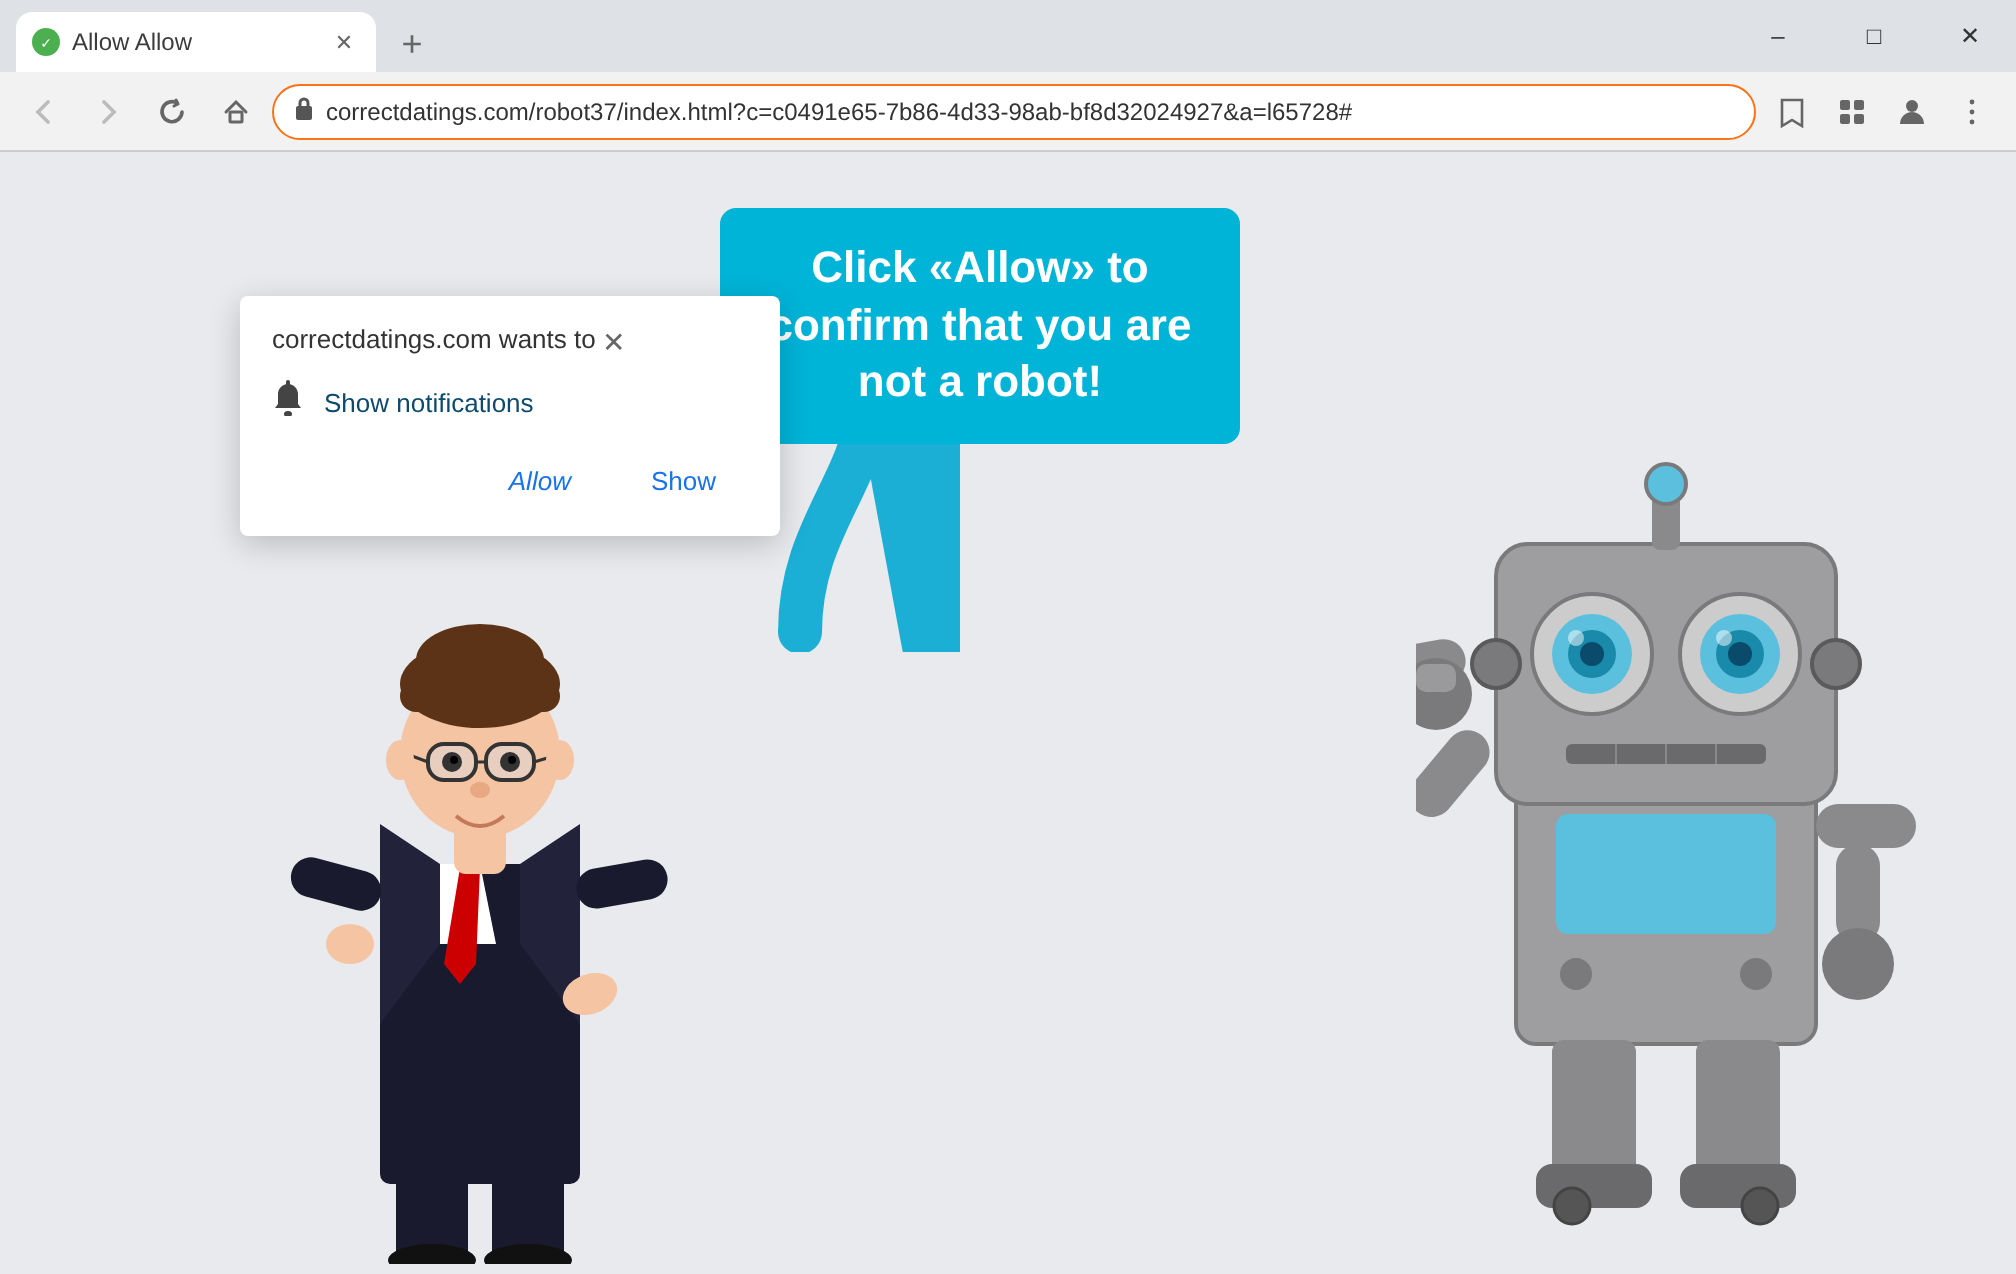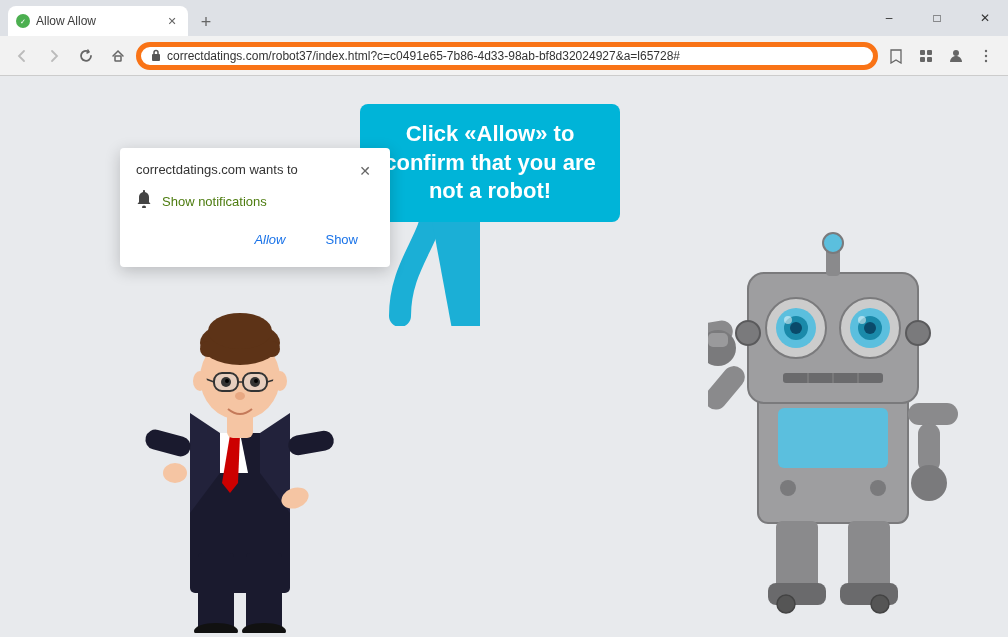--- a/index.html
+++ b/index.html
@@ -17,45 +17,45 @@
     .tab-title { flex: 1; overflow: hidden; text-overflow: ellipsis; white-space: nowrap; font-size: 12px; }
     .tab-close { width: 16px; height: 16px; border-radius: 50%; display: flex; align-items: center; justify-content: center; cursor: pointer; font-size: 11px; color: #666; }
     .new-tab-btn { width: 28px; height: 28px; border-radius: 50%; display: flex; align-items: center; justify-content: center; font-size: 18px; color: #666; cursor: pointer; margin-left: 4px; }
     .window-controls { display: flex; align-items: center; gap: 2px; padding-right: 0; height: 36px; }
     .win-btn { width: 46px; height: 36px; display: flex; align-items: center; justify-content: center; cursor: pointer; font-size: 12px; color: #333; }
 
     
     .toolbar { height: 40px; background: #f2f2f2; display: flex; align-items: center; padding: 0 8px; gap: 4px; border-bottom: 1px solid #ccc; }
     .nav-btn { width: 28px; height: 28px; border-radius: 50%; display: flex; align-items: center; justify-content: center; cursor: pointer; color: #666; font-size: 14px; border: none; background: none; }
     .nav-btn.disabled { color: #bbb; cursor: default; }
-    .address-bar { flex: 1; height: 28px; background: #fff; border-radius: 14px; display: flex; align-items: center; padding: 0 10px; font-size: 12px; color: #333; border: 5px solid #f97316; gap: 6px; }
+    .address-bar { flex: 1; height: 28px; background: #fff; border-radius: 14px; display: flex; align-items: center; padding: 0 10px; font-size: 12px; color: #333; border: 1px solid #f97316; gap: 6px; }
     .lock-icon { color: #555; font-size: 11px; }
     .address-text { flex: 1; font-size: 12px; color: #333; overflow: hidden; text-overflow: ellipsis; white-space: nowrap; }
     .toolbar-actions { display: flex; align-items: center; gap: 2px; }
     .toolbar-icon-btn { width: 28px; height: 28px; border-radius: 50%; display: flex; align-items: center; justify-content: center; cursor: pointer; color: #666; font-size: 14px; }
 
     
     .page-content { flex: 1; background: #e8e8e8; position: relative; overflow: hidden; }
 
     
     .page-bg { width: 100%; height: 100%; background: #e8eaed; position: relative; display: flex; align-items: center; justify-content: center; padding-left: 16px; }
 
     
     .speech-bubble { position: absolute; top: 30px; right: 200px; background: #00b4d8; color: white; padding: 16px 24px; border-radius: 8px; font-size: 22px; font-weight: bold; line-height: 1.3; max-width: 260px; text-align: center; z-index: 10; }
     .speech-bubble::after { content: ''; display: block; }
 
     
     .big-arrow { position: absolute; top: 100px; right: 310px; z-index: 9; }
 
     
     .notification-popup { position: absolute; top: 72px; left: 120px; background: #fff; border-radius: 4px; box-shadow: 0 4px 16px rgba(0,0,0,0.2); width: 270px; padding: 14px 16px; z-index: 100; }
-    .popup-header { display: flex; align-items: flex-start; justify-content: space-between; margin-bottom: 10px; }
+    .popup-header { display: flex; align-items: flex-start; justify-content: flex-start; margin-bottom: 10px; }
     .popup-title { font-size: 13px; color: #333; }
     .popup-close { width: 18px; height: 18px; display: flex; align-items: center; justify-content: center; cursor: pointer; color: #666; font-size: 14px; border-radius: 50%; }
-    .popup-notification-row { display: flex; align-items: center; gap: 10px; margin-bottom: 14px; font-size: 13px; color: #4d7c0f; }
+    .popup-notification-row { display: flex; align-items: center; gap: 10px; margin-bottom: 14px; font-size: 13px; color: #0c4a6e; }
     .bell-icon { color: #444; font-size: 16px; }
     .popup-buttons { display: flex; justify-content: flex-end; gap: 8px; }
     .popup-btn { padding: 6px 16px; border-radius: 4px; font-size: 13px; cursor: pointer; border: 1px solid #ccc; background: #fff; color: #1a73e8; font-weight: 500; border: none; }
     .popup-btn.allow { color: #1a73e8; font-style: italic; }
     .popup-btn.block { color: #1a73e8; }
 
     
     .person-container { position: absolute; bottom: 0; left: 120px; }
     .robot-container { position: absolute; bottom: 0; right: 80px; }
 

